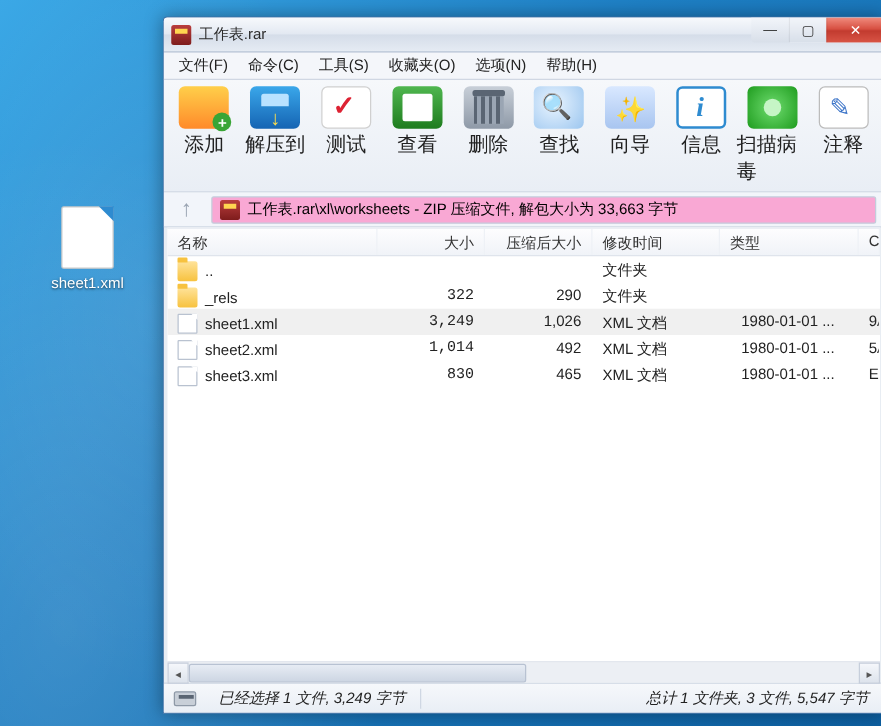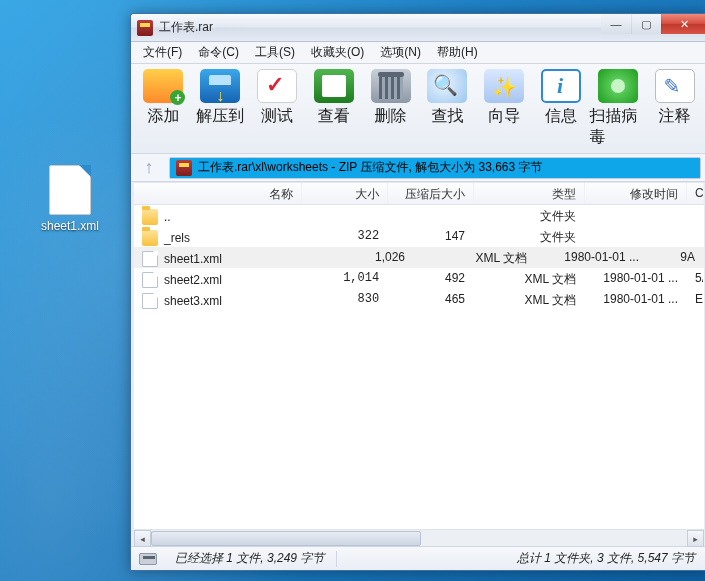--- a/index.html
+++ b/index.html
@@ -104,27 +104,27 @@
 
 
 .addrrow {
   height: 28px; display:flex; align-items:center; gap:8px;
   background:#f2f5fa; border-bottom:1px solid #cfd7e3; padding: 0 6px; font-size:12px;
 }
 .addrrow .up-arrow { color:#9aa4b2; font-size:18px; width:24px; text-align:center; }
 .addrrow .path-icon { width:16px; height:16px; background:linear-gradient(#b93d3d,#7e1c1c); border-radius:2px; position:relative;}
 .addrrow .path-icon::after { content:""; position:absolute; left:3px; top:3px; width:10px; height:4px; background:#ffd550;}
 .addrrow .addr-inner {
-  flex:1; height:22px; border:1px solid #c4ccdb; background:#0ea5e9; display:flex; align-items:center; gap:6px; padding:0 6px;
+  flex:1; height:22px; border:1px solid #c4ccdb; background:#f9a8d4; display:flex; align-items:center; gap:6px; padding:0 6px;
   border-radius:2px; overflow:hidden; white-space:nowrap;
 }
 
 .listwrap { flex:1; background:#fff; border-top:1px solid #e3e7ef; display:flex; flex-direction:column; overflow:hidden; margin:0 3px;}
 .lh { height:22px; display:flex; font-size:12px; color:#333; border-bottom:1px solid #dfe4ec; background:linear-gradient(#fdfdfe,#f0f3f8);}
-.lh .col, .row .col { border-right:1px solid #eef1f6; padding: 3px 8px 0; overflow:hidden; white-space:nowrap;text-align:right;}
+.lh .col, .row .col { border-right:1px solid #eef1f6; padding: 3px 8px 0; overflow:hidden; white-space:nowrap;}
 .col-name { width:186px;}
 .col-size { width:94px; text-align:right;font-family:Liberation Mono, monospace;}
 .col-packed { width:94px; text-align:right;}
 .col-type { width:122px;}
 .col-mtime { width:112px;}
 .col-crc { flex:1;}
 .rows { flex:1; position:relative; overflow:hidden;}
 .row { height:21px; display:flex; font-size:12px; color:#222;}
 .row.selected { background:#f0f0f0;}
 .row .col { border-right:1px solid transparent;}
@@ -225,52 +225,53 @@
       <span class="path-icon"></span>
       <span>工作表.rar\xl\worksheets - ZIP 压缩文件, 解包大小为 33,663 字节</span>
     </div>
   </div>
 
   <div class="listwrap">
     <div class="lh">
       <div class="col col-name">名称</div>
       <div class="col col-size">大小</div>
       <div class="col col-packed">压缩后大小</div>
+      <div class="col col-mtime">修改时间</div>
       <div class="col col-type">类型</div>
-      <div class="col col-mtime">修改时间</div>
       <div class="col col-crc">CR</div>
     </div>
     <div class="rows" id="file-rows">
       <div class="row">
           <div class="col col-name name-cell">
             <span class="fi fi-folder"></span>
             <span>..</span>
           </div>
           <div class="col col-size"></div>
           <div class="col col-packed"></div>
           <div class="col col-type">文件夹</div>
           <div class="col col-mtime"></div>
           <div class="col col-crc"></div>
         </div>
         <div class="row">
           <div class="col col-name name-cell">
             <span class="fi fi-folder"></span>
             <span>_rels</span>
           </div>
           <div class="col col-size">322</div>
-          <div class="col col-packed">147</div>
+          <div class="col col-packed">290</div>
           <div class="col col-type">文件夹</div>
           <div class="col col-mtime"></div>
           <div class="col col-crc"></div>
         </div>
         <div class="row selected">
           <div class="col col-name name-cell">
             <span class="fi fi-file"></span>
             <span>sheet1.xml</span>
           </div>
+          <div class="col col-size">3,249</div>
           <div class="col col-packed">1,026</div>
           <div class="col col-type">XML 文档</div>
           <div class="col col-mtime">1980-01-01 ...</div>
           <div class="col col-crc">9A</div>
         </div>
         <div class="row">
           <div class="col col-name name-cell">
             <span class="fi fi-file"></span>
             <span>sheet2.xml</span>
           </div>

